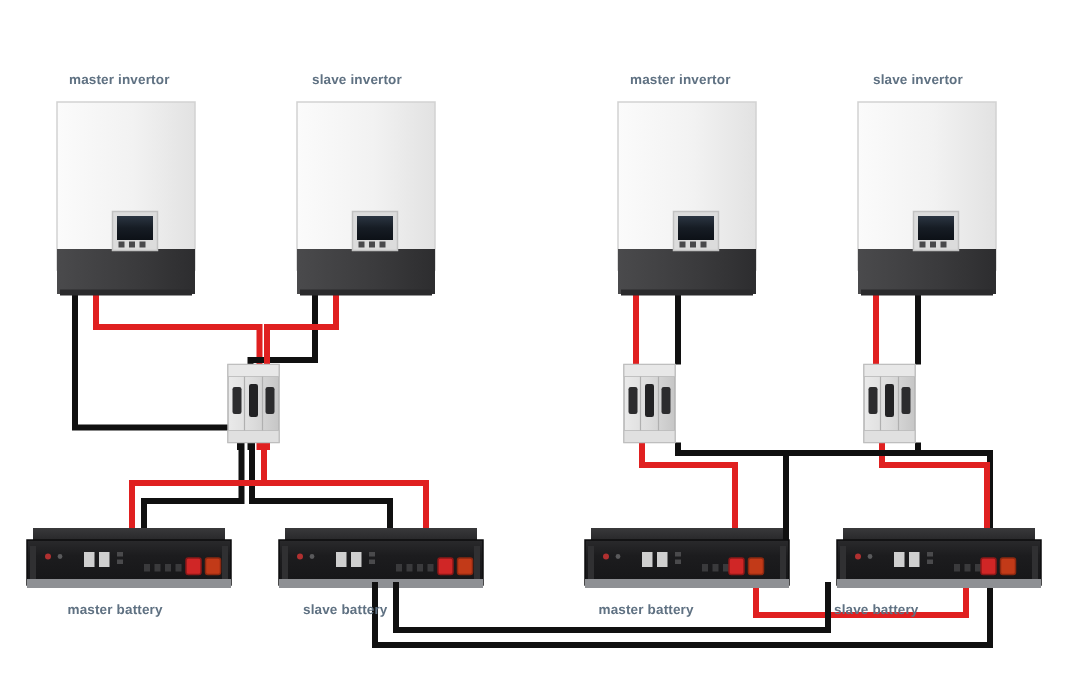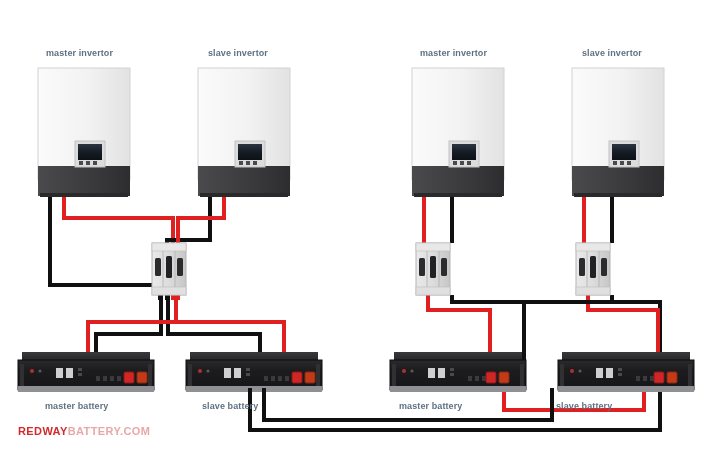--- a/index.html
+++ b/index.html
@@ -301,15 +301,14 @@
   <div class="lbl" style="left:46px;  top:48px;">master invertor</div>
   <div class="lbl" style="left:208px; top:48px;">slave invertor</div>
   <div class="lbl" style="left:420px; top:48px;">master invertor</div>
   <div class="lbl" style="left:582px; top:48px;">slave invertor</div>
 
   <div class="lbl" style="left:45px;  top:401px;">master battery</div>
   <div class="lbl" style="left:202px; top:401px;">slave battery</div>
   <div class="lbl" style="left:399px; top:401px;">master battery</div>
   <div class="lbl" style="left:556px; top:401px;">slave battery</div>
 
-  <div class="wm"><span class="a">REDWAY</span><span class="b">BATTERY.COM</span></div>
 
 </div>
 
 </body></html>

